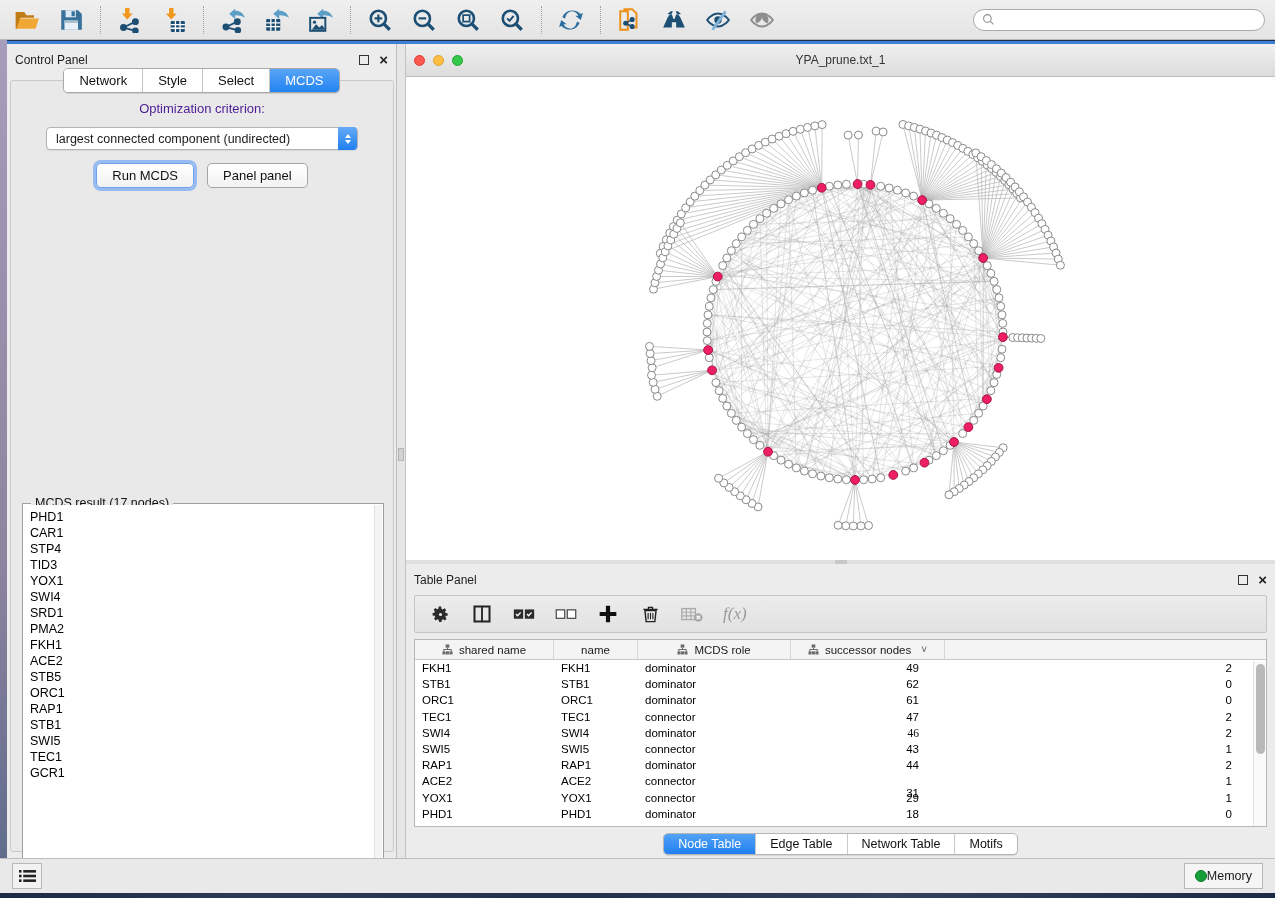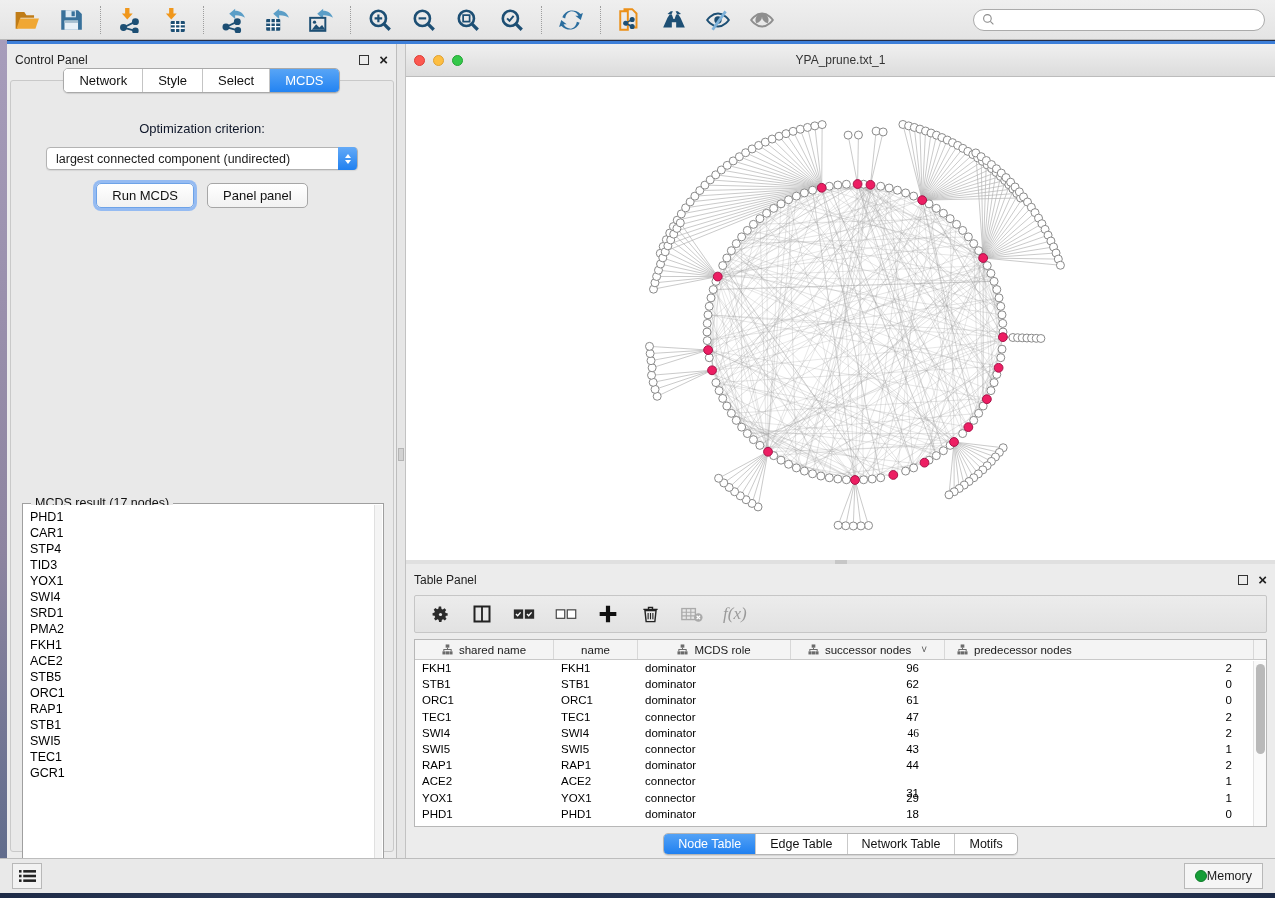--- a/index.html
+++ b/index.html
@@ -40,21 +40,21 @@
   .panel-ctls { margin-left:auto; display:flex; align-items:center; gap:10px; }
   .float-icon { width:10px; height:10px; border:1.6px solid #333; display:inline-block; }
   .close-icon { font-size:15px; font-weight:700; color:#222; line-height:10px; cursor:pointer; }
   .cp-tabsbar { position:absolute; left:0; top:24px; width:100%; display:flex; justify-content:center; z-index:3; }
   .seg { display:flex; background:#fff; border:1px solid #a9a9a9; border-radius:5px; overflow:hidden; box-shadow:0 1px 1px rgba(0,0,0,.12); }
   .seg-tab { padding:4px 15px; font-size:13px; color:#111; border-right:1px solid #c4c4c4; cursor:pointer; background:#fff; }
   .seg-tab:last-child { border-right:none; }
   .seg-tab.active { background:linear-gradient(180deg,#58a5f6,#2383f2); color:#fff; }
   .cp-content { position:absolute; left:3px; top:36px; width:384px; height:772px;
     background:#e9e9e9; border:1px solid #c9c9c9; border-radius:3px; }
-  .opt-label { text-align:center; margin-top:40px; font-size:13px; color:#0f172a; }
+  .opt-label { text-align:center; margin-top:20px; font-size:13px; color:#4c1d95; }
   .opt-select { margin:11px auto 0; width:312px; height:23px; background:#fff;
     border:1px solid #b3b3b3; border-radius:4px; display:flex; align-items:center;
     padding-left:9px; font-size:12.5px; cursor:pointer;
     box-shadow:0 1px 1px rgba(0,0,0,.08); }
   .opt-select .stepper { margin-left:auto; width:19px; height:23px; border-radius:0 4px 4px 0;
     background:linear-gradient(180deg,#64aaf7,#2080f0); display:flex; flex-direction:column;
     align-items:center; justify-content:center; gap:2px; }
   .chev-up { width:0; height:0; border-left:3.5px solid transparent; border-right:3.5px solid transparent; border-bottom:4.5px solid #fff; }
   .chev-dn { width:0; height:0; border-left:3.5px solid transparent; border-right:3.5px solid transparent; border-top:4.5px solid #fff; }
   .btn-row { display:flex; justify-content:center; gap:13px; margin-top:13px; }
@@ -1119,37 +1119,27 @@
           <svg viewBox="0 0 12 12" width="11" height="11">
             <rect x="4" y="0.5" width="4" height="3.5" fill="#6b6b6b"></rect>
             <path d="M6 4v2M2 8V6h8v2" stroke="#6b6b6b" fill="none" stroke-width="1.1"></path>
             <rect x="0.5" y="8" width="3.4" height="3.4" fill="#6b6b6b"></rect>
             <rect x="4.3" y="8" width="3.4" height="3.4" fill="#6b6b6b"></rect>
             <rect x="8.1" y="8" width="3.4" height="3.4" fill="#6b6b6b"></rect>
           </svg>
           <span>successor nodes</span>
           <span class="sort-chev">˅</span>
         </div>
-        <div class="th" style="width: 309px; justify-content: flex-start; padding-left: 12px;">
-          <svg viewBox="0 0 12 12" width="11" height="11">
-            <rect x="4" y="0.5" width="4" height="3.5" fill="#6b6b6b"></rect>
-            <path d="M6 4v2M2 8V6h8v2" stroke="#6b6b6b" fill="none" stroke-width="1.1"></path>
-            <rect x="0.5" y="8" width="3.4" height="3.4" fill="#6b6b6b"></rect>
-            <rect x="4.3" y="8" width="3.4" height="3.4" fill="#6b6b6b"></rect>
-            <rect x="8.1" y="8" width="3.4" height="3.4" fill="#6b6b6b"></rect>
-          </svg>
-          <span>predecessor nodes</span>
-        </div>
       </div>
     <div id="tbody">
         <div class="trow">
           <div class="td" style="width: 139px;">FKH1</div>
           <div class="td" style="width: 84px;">FKH1</div>
           <div class="td" style="width: 153px;">dominator</div>
-          <div class="td num" style="width: 154px; padding-right: 26px;">96</div>
+          <div class="td num" style="width: 154px; padding-right: 26px;">49</div>
           <div class="td num" style="width: 309px; padding-right: 22px;">2</div>
         </div>
         <div class="trow">
           <div class="td" style="width: 139px;">STB1</div>
           <div class="td" style="width: 84px;">STB1</div>
           <div class="td" style="width: 153px;">dominator</div>
           <div class="td num" style="width: 154px; padding-right: 26px;">62</div>
           <div class="td num" style="width: 309px; padding-right: 22px;">0</div>
         </div>
         <div class="trow">

